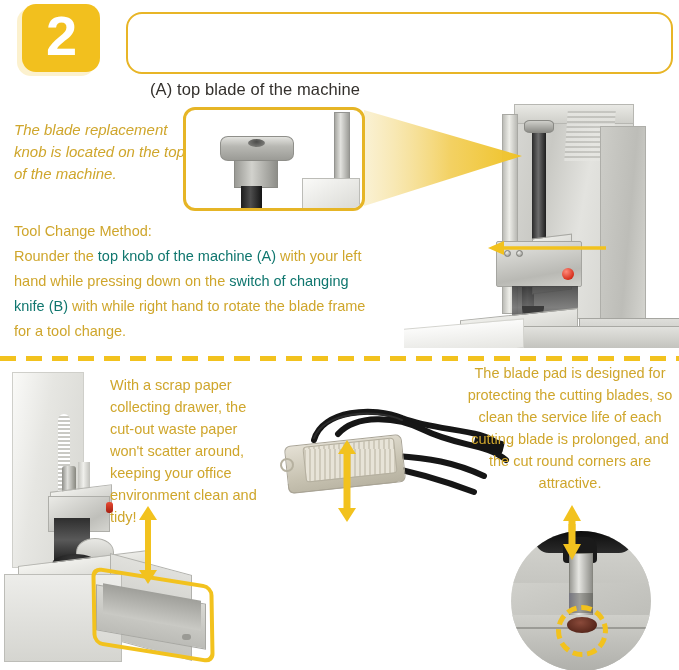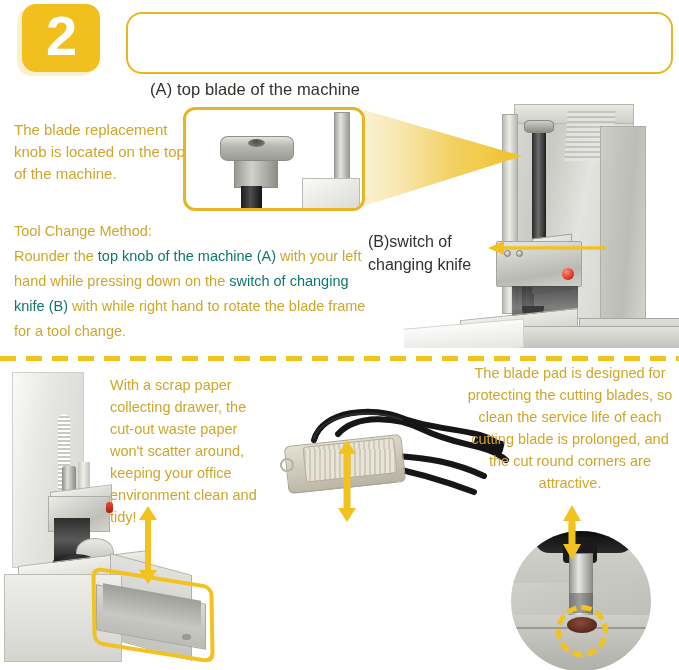--- a/index.html
+++ b/index.html
@@ -64,21 +64,21 @@
   .dark { color: #0f766e; }
 
   .cap-a {
     position: absolute; left: 150px; top: 80px;
     font-size: 16.5px; color: #33302c; letter-spacing: .1px;
     white-space: nowrap;
   }
 
   .blade-note {
     position: absolute; left: 14px; top: 119px; width: 178px;
-    font-size: 15px; line-height: 1.45; color: #CFA62C;
+    font-size: 15px; line-height: 1.45; color: #CFA62C; font-style: italic;
   }
 
   .tool-change {
     position: absolute; left: 14px; top: 219px; width: 352px;
     font-size: 14.5px; line-height: 1.72;
   }
   .tool-change .heading { display: block; }
 
   .cap-b {
     position: absolute; left: 368px; top: 230px; width: 130px;
@@ -438,21 +438,20 @@
   </div>
 
   <div class="cap-a">(A) top blade of the machine</div>
 
   <div class="blade-note">The blade replacement knob is located on the top of the machine.</div>
 
   <div class="tool-change">
     <span class="gold heading">Tool Change Method:</span><span class="gold">Rounder the </span><span class="dark">top knob of the machine (A)</span><span class="gold"> with your left hand while pressing down on the </span><span class="dark">switch of changing knife (B)</span><span class="gold"> with while right hand to rotate the blade frame for a tool change.</span>
   </div>
 
-  <div class="cap-b">(B)switch of changing knife</div>
 
   <div id="machine-top">
     <div class="mt-body"></div>
     <div class="mt-body-top"></div>
     <div class="mt-vents"></div>
     <div class="mt-sidepanel"></div>
     <div class="mt-column"></div>
     <div class="mt-shaft"></div>
     <div class="mt-knob"></div>
     <div class="mt-darkcol"></div>

